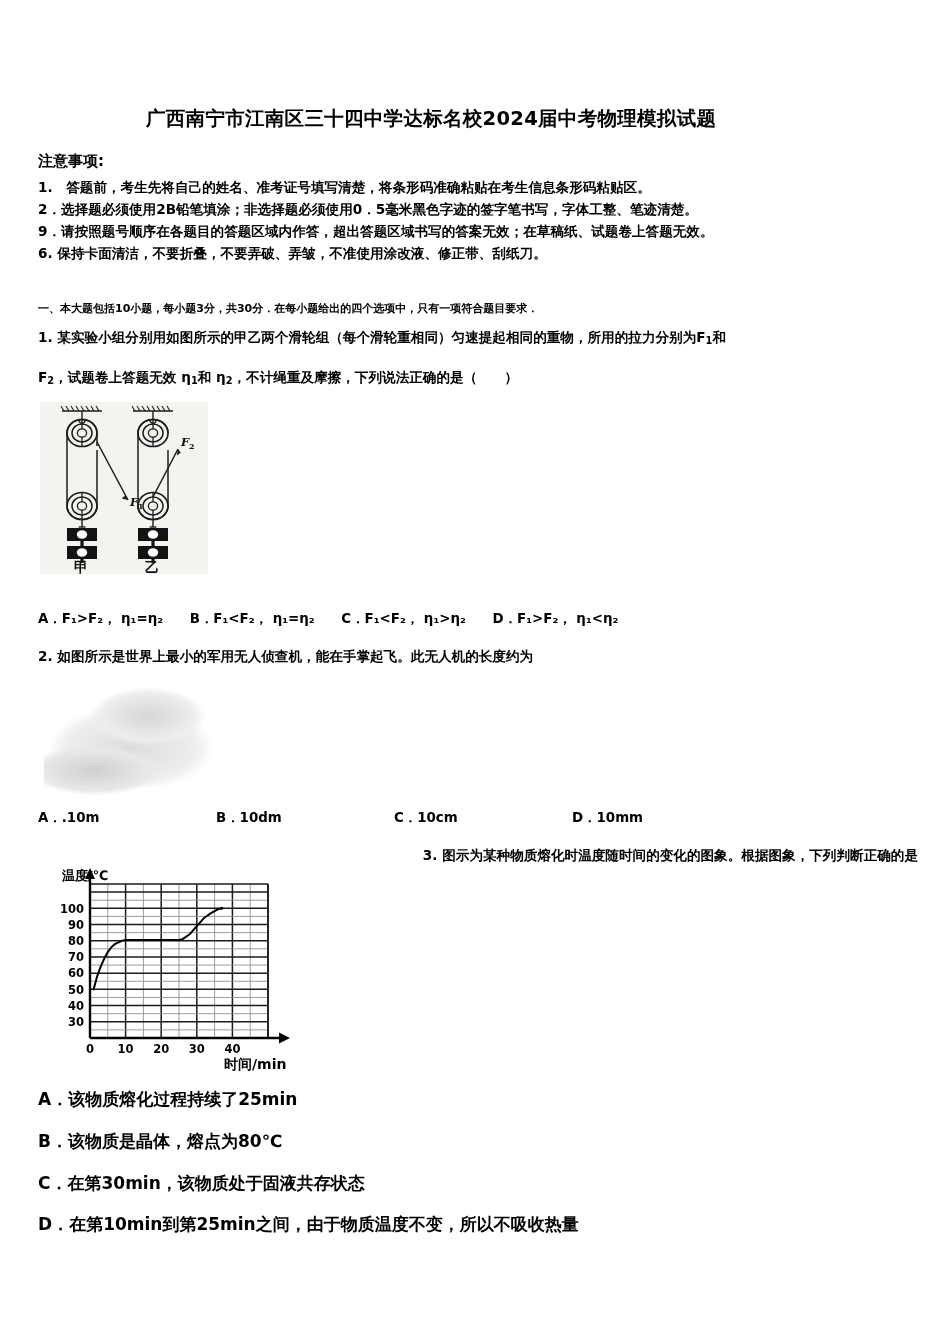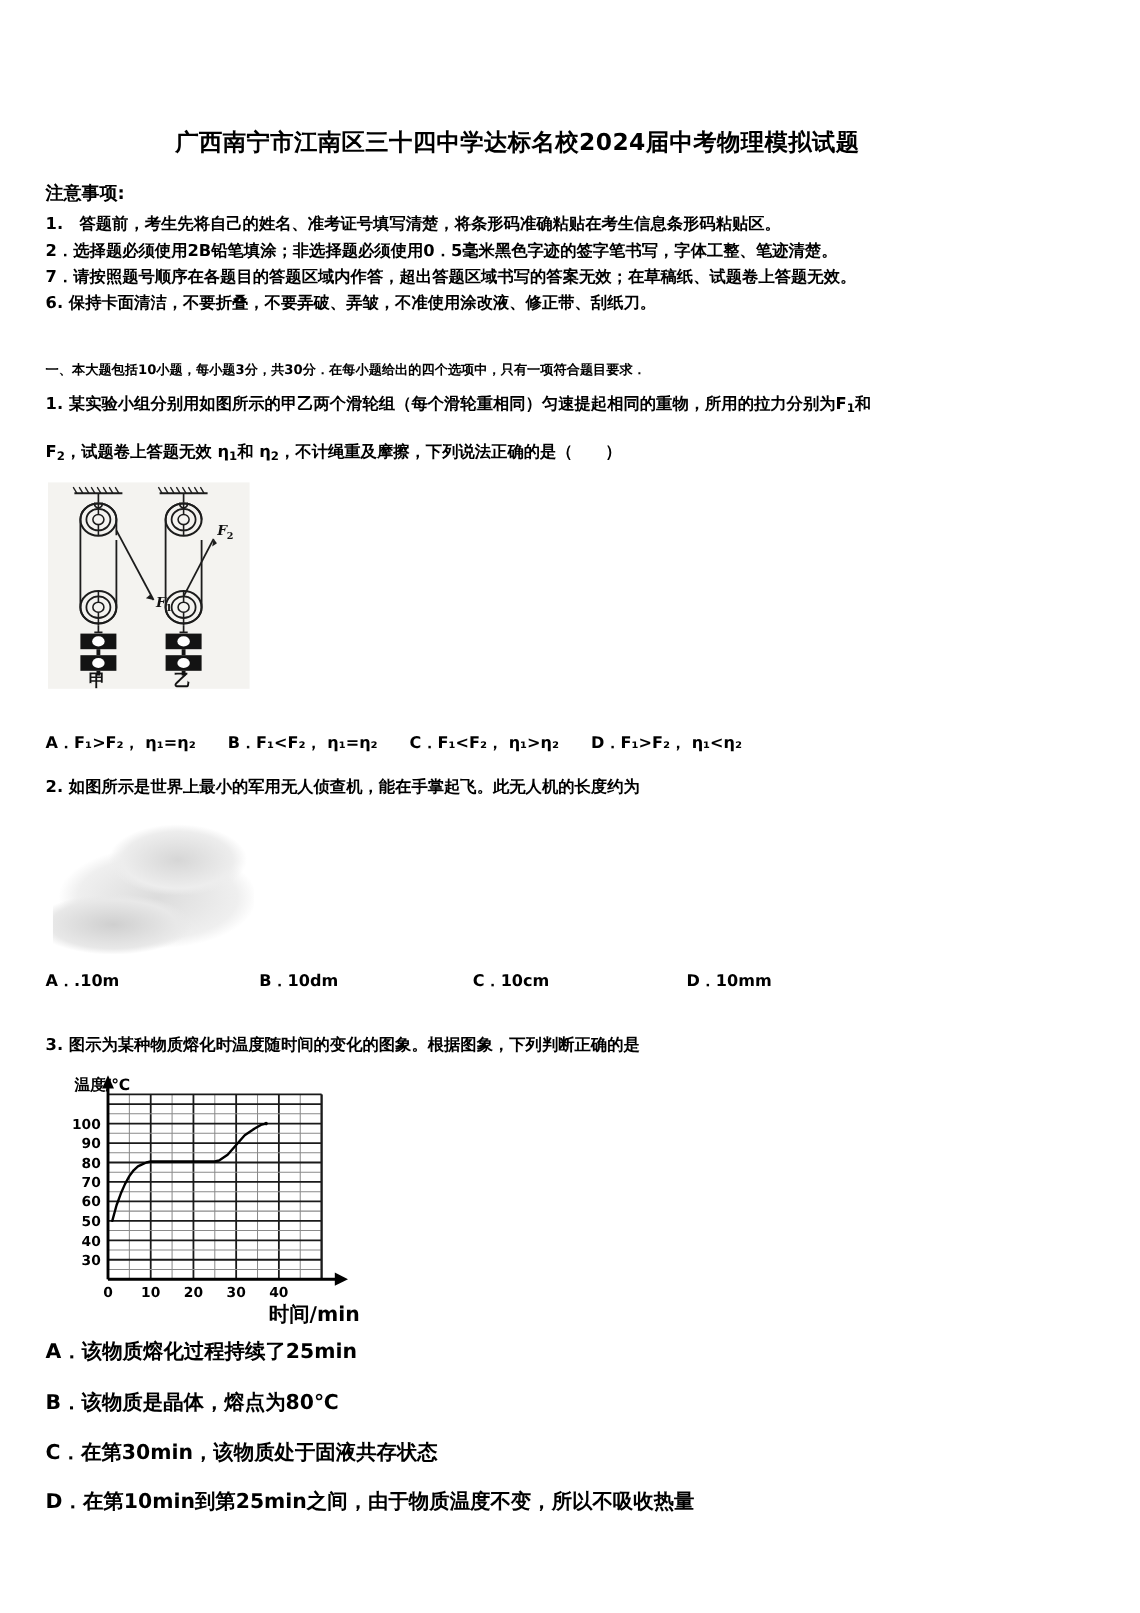--- a/index.html
+++ b/index.html
@@ -150,36 +150,35 @@
       radial-gradient(ellipse 44% 34% at 62% 30%, #d6d6d6 0%, #ededed 62%, rgba(255,255,255,0) 78%),
       radial-gradient(ellipse 60% 46% at 52% 58%, #dcdcdc 0%, #efefef 66%, rgba(255,255,255,0) 82%),
       #ffffff;
   }
 
   
   .fig-chart {
     position: relative;
     width: 252px;
     height: 218px;
-    margin-top: 12px;
     margin-left: 2px;
     font-family: "DejaVu Sans", sans-serif;
   }
   .chart-ylabel {
     position: absolute;
     font-family: "DejaVu Sans", sans-serif;
     font-weight: bold;
     font-size: 13px;
     white-space: nowrap;
   }
   .chart-xlabel {
     position: absolute;
     font-family: "DejaVu Sans", sans-serif;
     font-weight: bold;
-    font-size: 17px;
+    font-size: 14px;
     white-space: nowrap;
     padding-left: 46px;
   }
   .tick-lbl {
     position: absolute;
     font-family: "DejaVu Sans", sans-serif;
     font-weight: bold;
     font-size: 11.5px;
     text-align: right;
     white-space: nowrap;
@@ -198,21 +197,21 @@
 
 <div class="page">
   <div class="inner">
 
     <h1 class="doc-title">广西南宁市江南区三十四中学达标名校2024届中考物理模拟试题</h1>
 
     <div class="notice-wrap">
       <div class="notice-head">注意事项:</div>
       <div class="notice-line">1.　答题前，考生先将自己的姓名、准考证号填写清楚，将条形码准确粘贴在考生信息条形码粘贴区。</div>
       <div class="notice-line">2．选择题必须使用2B铅笔填涂；非选择题必须使用0．5毫米黑色字迹的签字笔书写，字体工整、笔迹清楚。</div>
-      <div class="notice-line">7．请按照题号顺序在各题目的答题区域内作答，超出答题区域书写的答案无效；在草稿纸、试题卷上答题无效。</div>
+      <div class="notice-line">9．请按照题号顺序在各题目的答题区域内作答，超出答题区域书写的答案无效；在草稿纸、试题卷上答题无效。</div>
       <div class="notice-line">6. 保持卡面清洁，不要折叠，不要弄破、弄皱，不准使用涂改液、修正带、刮纸刀。</div>
     </div>
 
     <div class="section-head">一、本大题包括10小题，每小题3分，共30分．在每小题给出的四个选项中，只有一项符合题目要求．</div>
 
     <div class="q-block">
       <div class="q-text">
         <span>1.</span>
         <span>某实验小组分别用如图所示的甲乙两个滑轮组（每个滑轮重相同）匀速提起相同的重物，所用的拉力分别为F</span><sub>1</sub><span>和</span>
       </div>
@@ -411,21 +410,21 @@
 
       <div class="opt-grid-wide" style="margin-top:14px;">
         <span class="cell"><span>A．</span><span>.10m</span></span>
         <span class="cell"><span>B．</span><span>10dm</span></span>
         <span class="cell"><span>C．</span><span>10cm</span></span>
         <span class="cell"><span>D．</span><span>10mm</span></span>
       </div>
     </div>
 
     <div class="q-block">
-      <div class="q-text" style="margin-top:34px;">
+      <div class="q-text" style="margin-top:18px;text-align:right;">
         <span>3.</span>
         <span>图示为某种物质熔化时温度随时间的变化的图象。根据图象，下列判断正确的是</span>
       </div>
 
       <div class="fig-chart">
         <svg id="chart-svg" width="252" height="218" viewBox="0 0 252 218">
             <line x1="50" y1="18" x2="50" y2="172" stroke="#1a1a1a" stroke-width="1.5"></line>
             <line x1="67.8" y1="18" x2="67.8" y2="172" stroke="#8a8a8a" stroke-width="0.85"></line>
             <line x1="85.6" y1="18" x2="85.6" y2="172" stroke="#1a1a1a" stroke-width="1.5"></line>
             <line x1="103.4" y1="18" x2="103.4" y2="172" stroke="#8a8a8a" stroke-width="0.85"></line>

